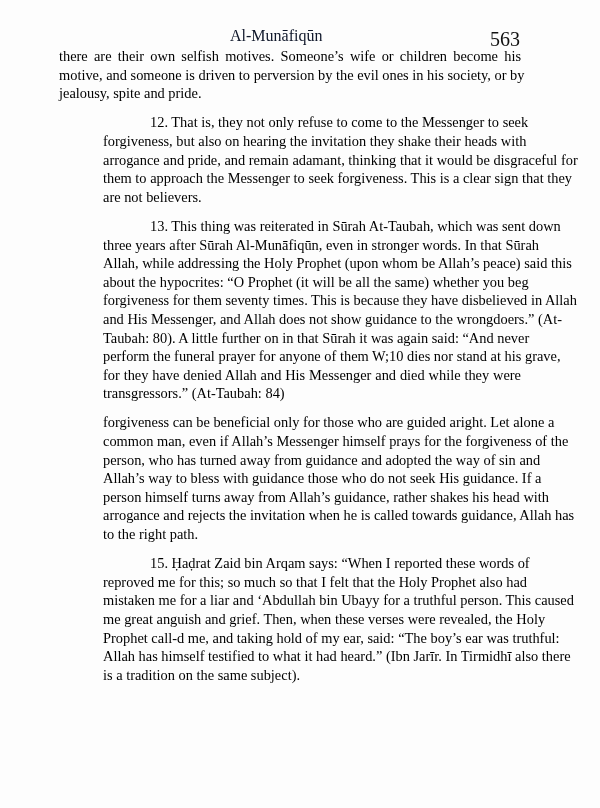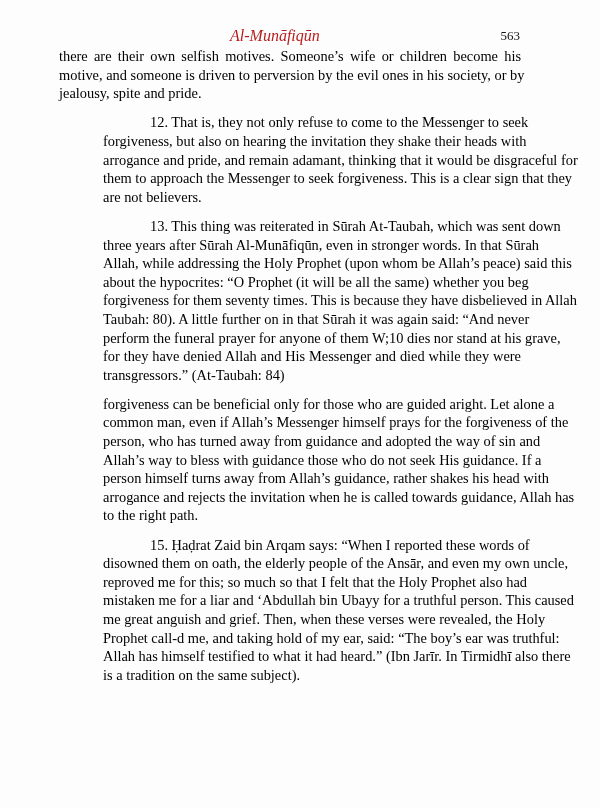--- a/index.html
+++ b/index.html
@@ -1,20 +1,20 @@
 <!DOCTYPE html>
 <html><head>
 <meta charset="utf-8">
 <style>
   html, body { margin:0; padding:0; }
   body { width:600px; height:808px; background:#ffffff; overflow:hidden; position:relative; }
   .page { position:absolute; left:0; top:0; width:600px; height:808px; background:#fdfdfd; }
   .running-head { position:absolute; top:27px; left:60px; width:460px; height:20px; font-family:"Liberation Serif", serif; }
-  .head-title { position:absolute; left:170px; top:0; font-style:italic; font-size:16px; color:#b91c1c; }
-  .page-number { position:absolute; right:0; top:1px; font-size:13px; color:#111; }
+  .head-title { position:absolute; left:170px; top:0; font-size:16px; color:#0f172a; }
+  .page-number { position:absolute; right:0; top:1px; font-size:20px; color:#111; }
   .body { position:absolute; left:59px; top:47px; width:462px; font-family:"Liberation Serif", serif; font-size:14.4px; line-height:18.6px; color:#000000; text-align:justify; }
   .body p { margin:0 0 10.6px 0; }
   .body p.cont { text-indent:0; }
   .body p.ind { text-indent:47px;margin-left:44px; }
   .line { display:block; text-align:justify; text-align-last:justify; white-space:nowrap; }
   .line.last { text-align-last:left; }
 </style>
 </head>
 <body>
 
@@ -38,39 +38,39 @@
       <span class="line" style="text-indent:0">them to approach the Messenger to seek forgiveness. This is a clear sign that they</span>
       <span class="line last" style="text-indent:0">are not believers.</span>
     </p>
 
     <p class="ind">
       <span class="line" style="padding-left:47px;text-indent:0">13. This thing was reiterated in Sūrah At-Taubah, which was sent down</span>
       <span class="line" style="text-indent:0">three years after Sūrah Al-Munāfiqūn, even in stronger words. In that Sūrah</span>
       <span class="line" style="text-indent:0">Allah, while addressing the Holy Prophet (upon whom be Allah’s peace) said this</span>
       <span class="line" style="text-indent:0">about the hypocrites: “O Prophet (it will be all the same) whether you beg</span>
       <span class="line" style="text-indent:0">forgiveness for them seventy times. This is because they have disbelieved in Allah</span>
+      <span class="line" style="text-indent:0">and His Messenger, and Allah does not show guidance to the wrongdoers.” (At-</span>
       <span class="line" style="text-indent:0">Taubah: 80). A little further on in that Sūrah it was again said: “And never</span>
       <span class="line" style="text-indent:0">perform the funeral prayer for anyone of them W;10 dies nor stand at his grave,</span>
       <span class="line" style="text-indent:0">for they have denied Allah and His Messenger and died while they were</span>
       <span class="line last" style="text-indent:0">transgressors.” (At-Taubah: 84)</span>
     </p>
 
     <p class="ind">
       <span class="line" style="text-indent:0">forgiveness can be beneficial only for those who are guided aright. Let alone a</span>
       <span class="line" style="text-indent:0">common man, even if Allah’s Messenger himself prays for the forgiveness of the</span>
       <span class="line" style="text-indent:0">person, who has turned away from guidance and adopted the way of sin and</span>
       <span class="line" style="text-indent:0">Allah’s way to bless with guidance those who do not seek His guidance. If a</span>
       <span class="line" style="text-indent:0">person himself turns away from Allah’s guidance, rather shakes his head with</span>
       <span class="line" style="text-indent:0">arrogance and rejects the invitation when he is called towards guidance, Allah has</span>
       <span class="line last" style="text-indent:0">to the right path.</span>
     </p>
 
     <p class="ind">
       <span class="line" style="padding-left:47px;text-indent:0">15. Ḥaḍrat Zaid bin Arqam says: “When I reported these words of</span>
-      <span class="line" style="text-indent:0">disowned them on oath, the elderly people of the Ansār, and even my own uncle,</span>
       <span class="line" style="text-indent:0">reproved me for this; so much so that I felt that the Holy Prophet also had</span>
       <span class="line" style="text-indent:0">mistaken me for a liar and ‘Abdullah bin Ubayy for a truthful person. This caused</span>
       <span class="line" style="text-indent:0">me great anguish and grief. Then, when these verses were revealed, the Holy</span>
       <span class="line" style="text-indent:0">Prophet call-d me, and taking hold of my ear, said: “The boy’s ear was truthful:</span>
       <span class="line" style="text-indent:0">Allah has himself testified to what it had heard.” (Ibn Jarīr. In Tirmidhī also there</span>
       <span class="line last" style="text-indent:0">is a tradition on the same subject).</span>
     </p>
   </div>
 </div>
 

